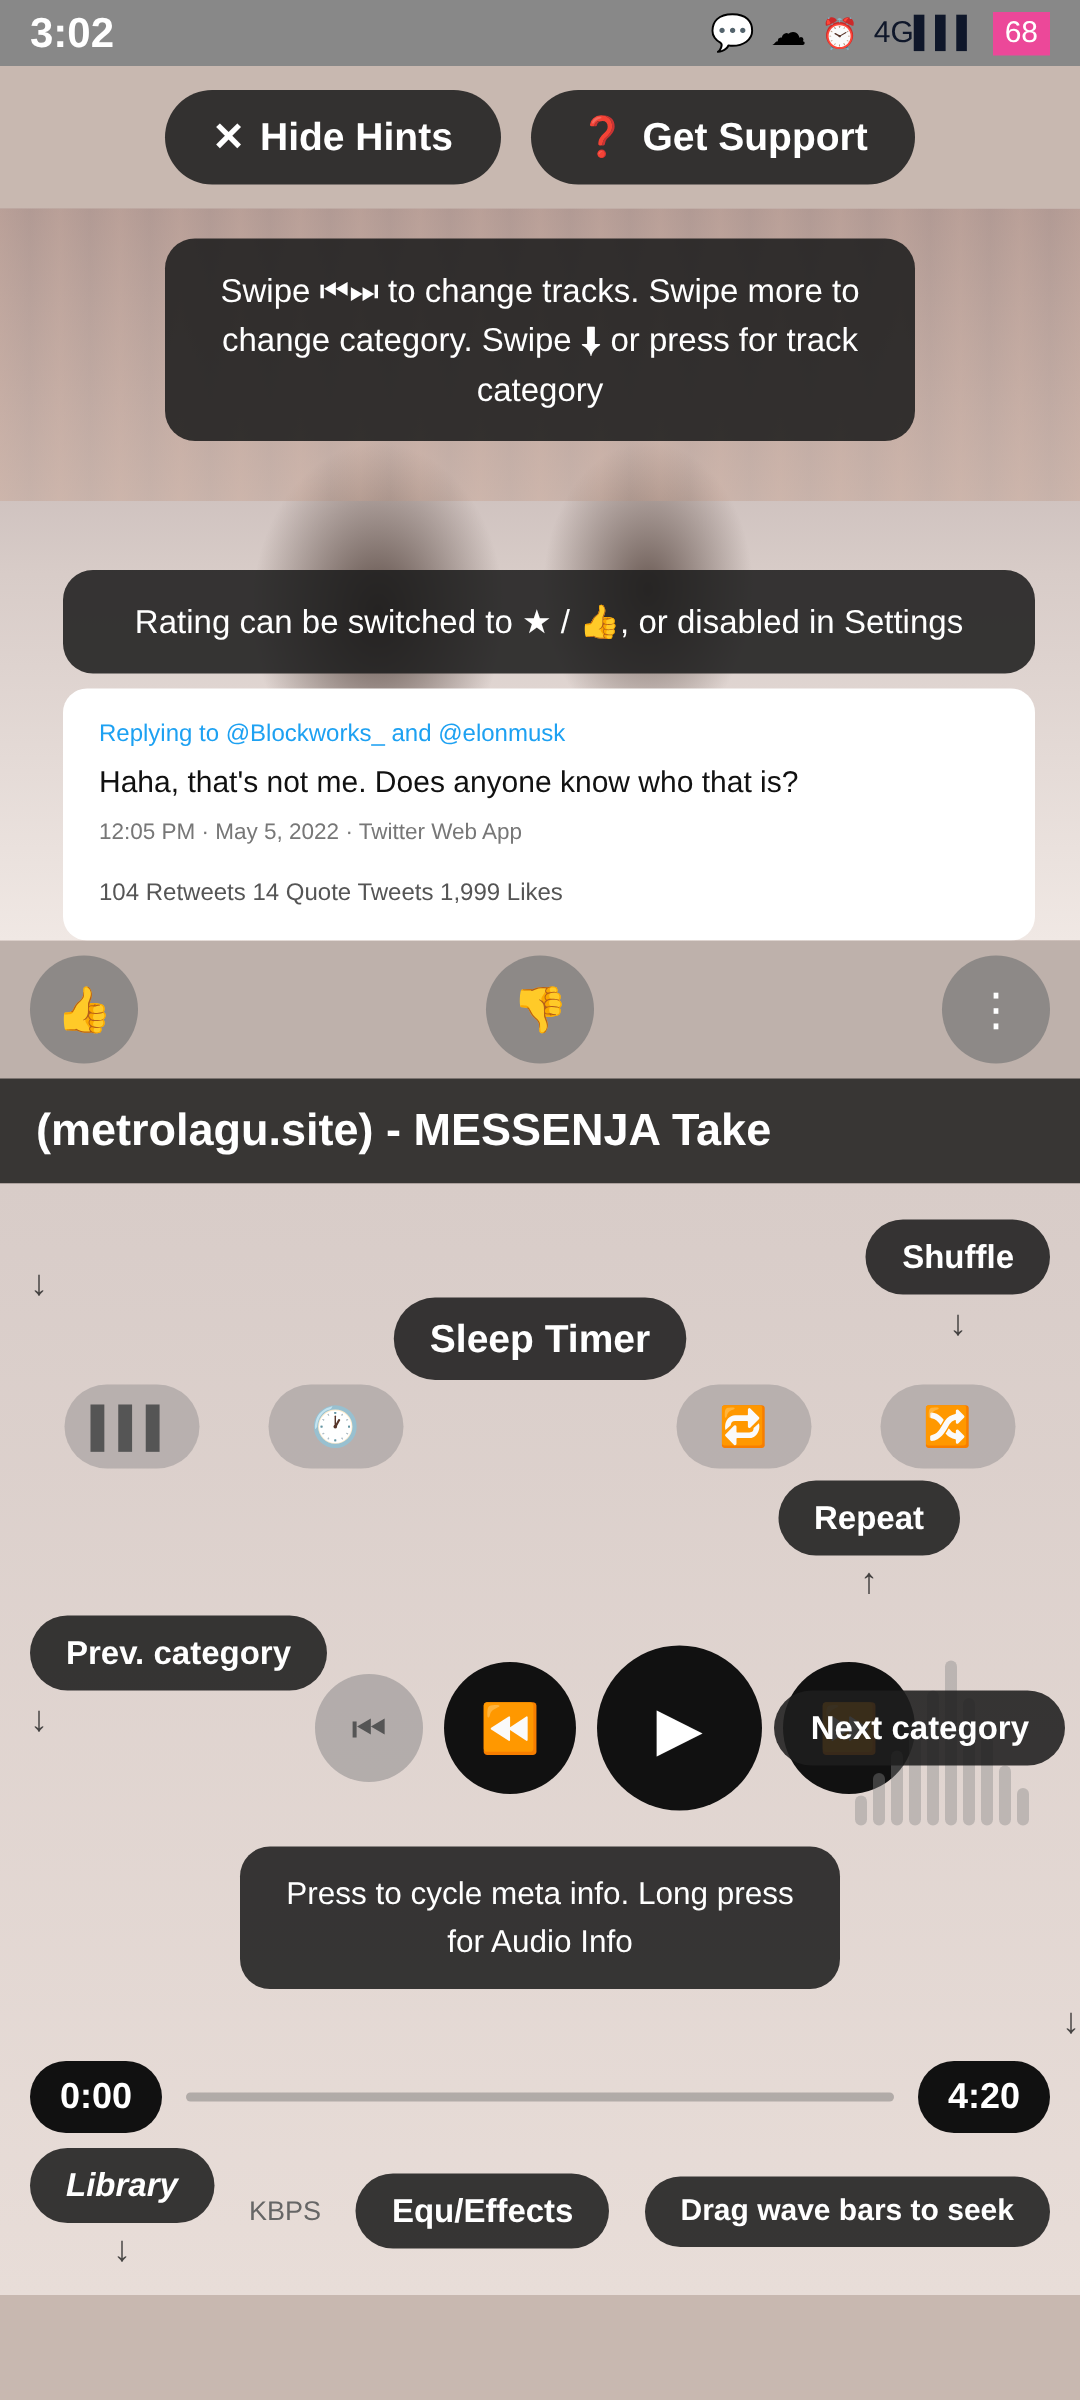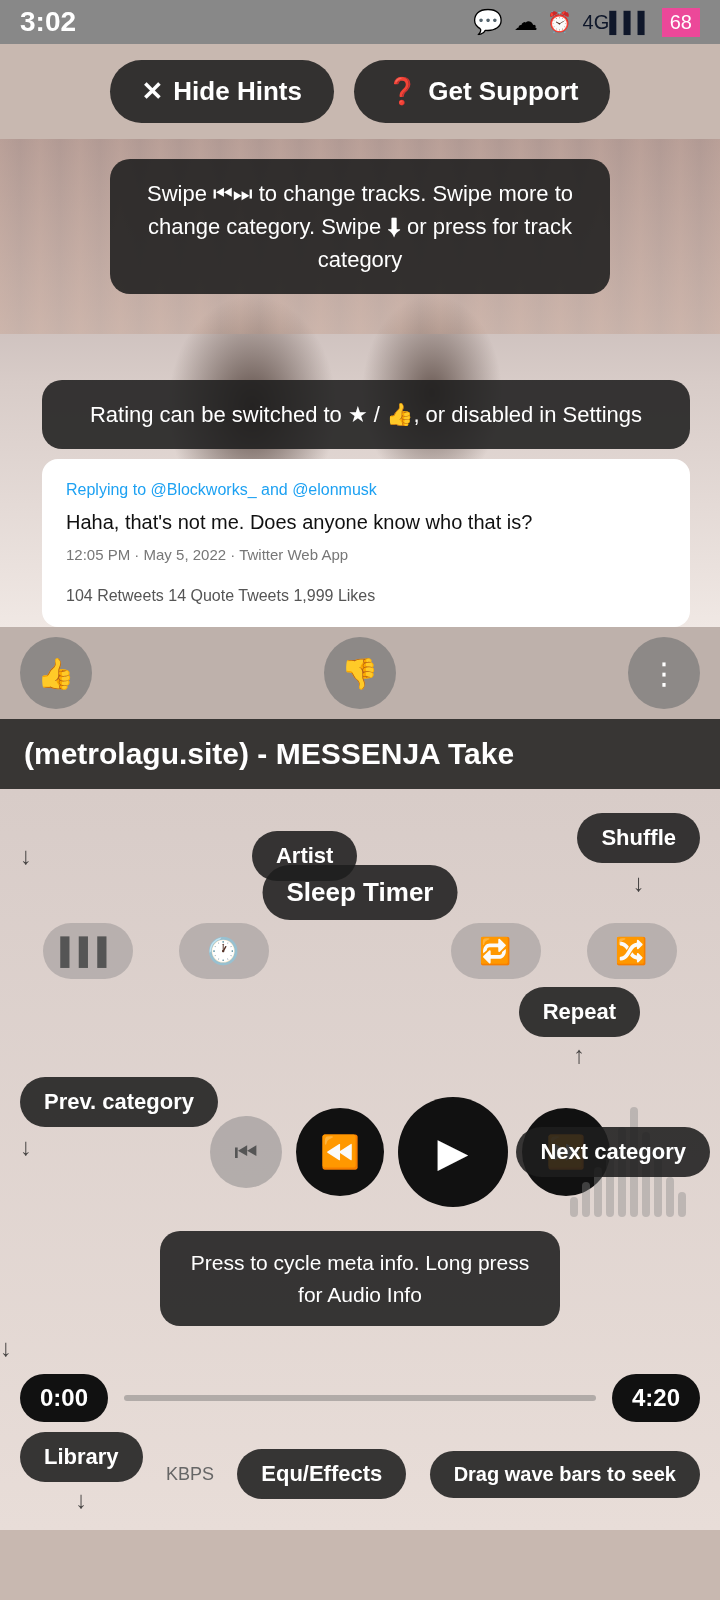--- a/index.html
+++ b/index.html
@@ -374,20 +374,21 @@
       padding: 4px 20px;
       position: relative;
     }
     .library-hint {
       background: rgba(30,30,30,0.88);
       color: white;
       border-radius: 50px;
       padding: 12px 24px;
       font-size: 22px;
       font-weight: bold;
+      font-style: italic;
     }
     .equ-hint {
       background: rgba(30,30,30,0.88);
       color: white;
       border-radius: 50px;
       padding: 12px 24px;
       font-size: 22px;
       font-weight: bold;
     }
     .drag-hint {
@@ -473,23 +474,20 @@
   <span>(metrolagu.site) - MESSENJA Take</span>
 </div>
 
 <div class="controls-area">
 
   <div class="hint-row" style="padding-top:14px;">
     <div style="display:flex;flex-direction:column;align-items:center;gap:4px;">
       <span class="hint-arrow">↓</span>
     </div>
     <div style="display:flex;flex-direction:column;align-items:center;gap:4px;">
-      <div class="hint-bubble">Artist</div>
-    </div>
-    <div style="display:flex;flex-direction:column;align-items:center;gap:4px;">
       <div class="hint-bubble">Shuffle</div>
       <span class="hint-arrow">↓</span>
     </div>
   </div>
 
   <div class="icon-btn-row" style="margin-top:10px;position:relative;">
     <div class="sleep-timer-hint">Sleep Timer</div>
     <button class="icon-btn">
       <span>▌▌▌</span>
     </button>
@@ -543,21 +541,21 @@
     </button>
     <button class="play-btn-medium">
       <span>⏩</span>
     </button>
 
     <div style="position:absolute;right:10px;top:50%;transform:translateY(-50%);">
       <div class="hint-bubble">Next category</div>
     </div>
   </div>
 
-  <div style="display:flex;flex-direction:column;align-items:flex-start;margin:4px 0;">
+  <div style="display:flex;flex-direction:column;align-items:flex-end;margin:4px 0;">
     <div class="meta-hint">
       <span>Press to cycle meta info.
 Long press for Audio Info</span>
     </div>
     <span class="hint-arrow">↓</span>
   </div>
 
   <div class="progress-row">
     <span class="time-badge">0:00</span>
     <div class="progress-bar"></div>

